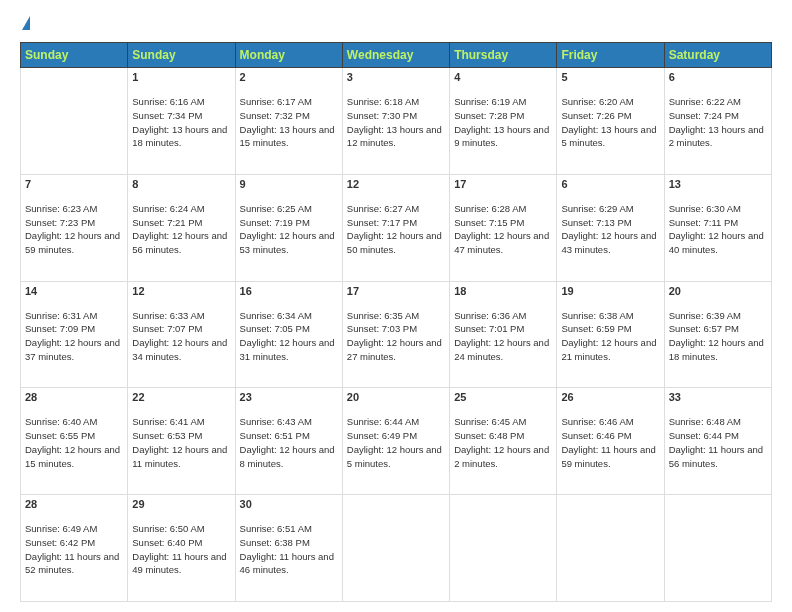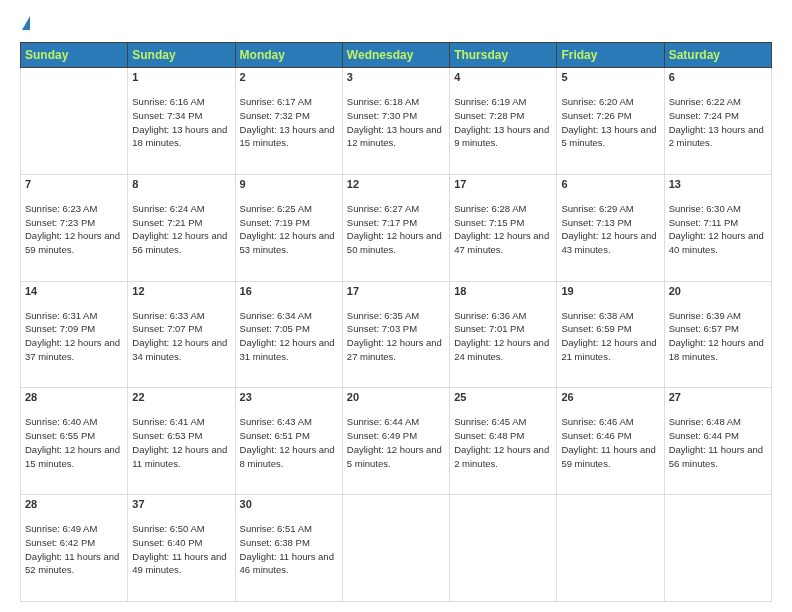--- a/index.html
+++ b/index.html
@@ -240,31 +240,31 @@
           </td>
           <td>
             <span class="day-number">25</span>
             <div class="day-info">Sunrise: 6:45 AM<br>Sunset: 6:48 PM<br>Daylight: 12 hours and 2 minutes.</div>
           </td>
           <td>
             <span class="day-number">26</span>
             <div class="day-info">Sunrise: 6:46 AM<br>Sunset: 6:46 PM<br>Daylight: 11 hours and 59 minutes.</div>
           </td>
           <td>
-            <span class="day-number">27</span>
+            <span class="day-number">33</span>
             <div class="day-info">Sunrise: 6:48 AM<br>Sunset: 6:44 PM<br>Daylight: 11 hours and 56 minutes.</div>
           </td>
         </tr>
         <tr>
           <td>
             <span class="day-number">28</span>
             <div class="day-info">Sunrise: 6:49 AM<br>Sunset: 6:42 PM<br>Daylight: 11 hours and 52 minutes.</div>
           </td>
           <td>
-            <span class="day-number">37</span>
+            <span class="day-number">29</span>
             <div class="day-info">Sunrise: 6:50 AM<br>Sunset: 6:40 PM<br>Daylight: 11 hours and 49 minutes.</div>
           </td>
           <td>
             <span class="day-number">30</span>
             <div class="day-info">Sunrise: 6:51 AM<br>Sunset: 6:38 PM<br>Daylight: 11 hours and 46 minutes.</div>
           </td>
           <td class="empty-cell"></td>
           <td class="empty-cell"></td>
           <td class="empty-cell"></td>
           <td class="empty-cell"></td>

